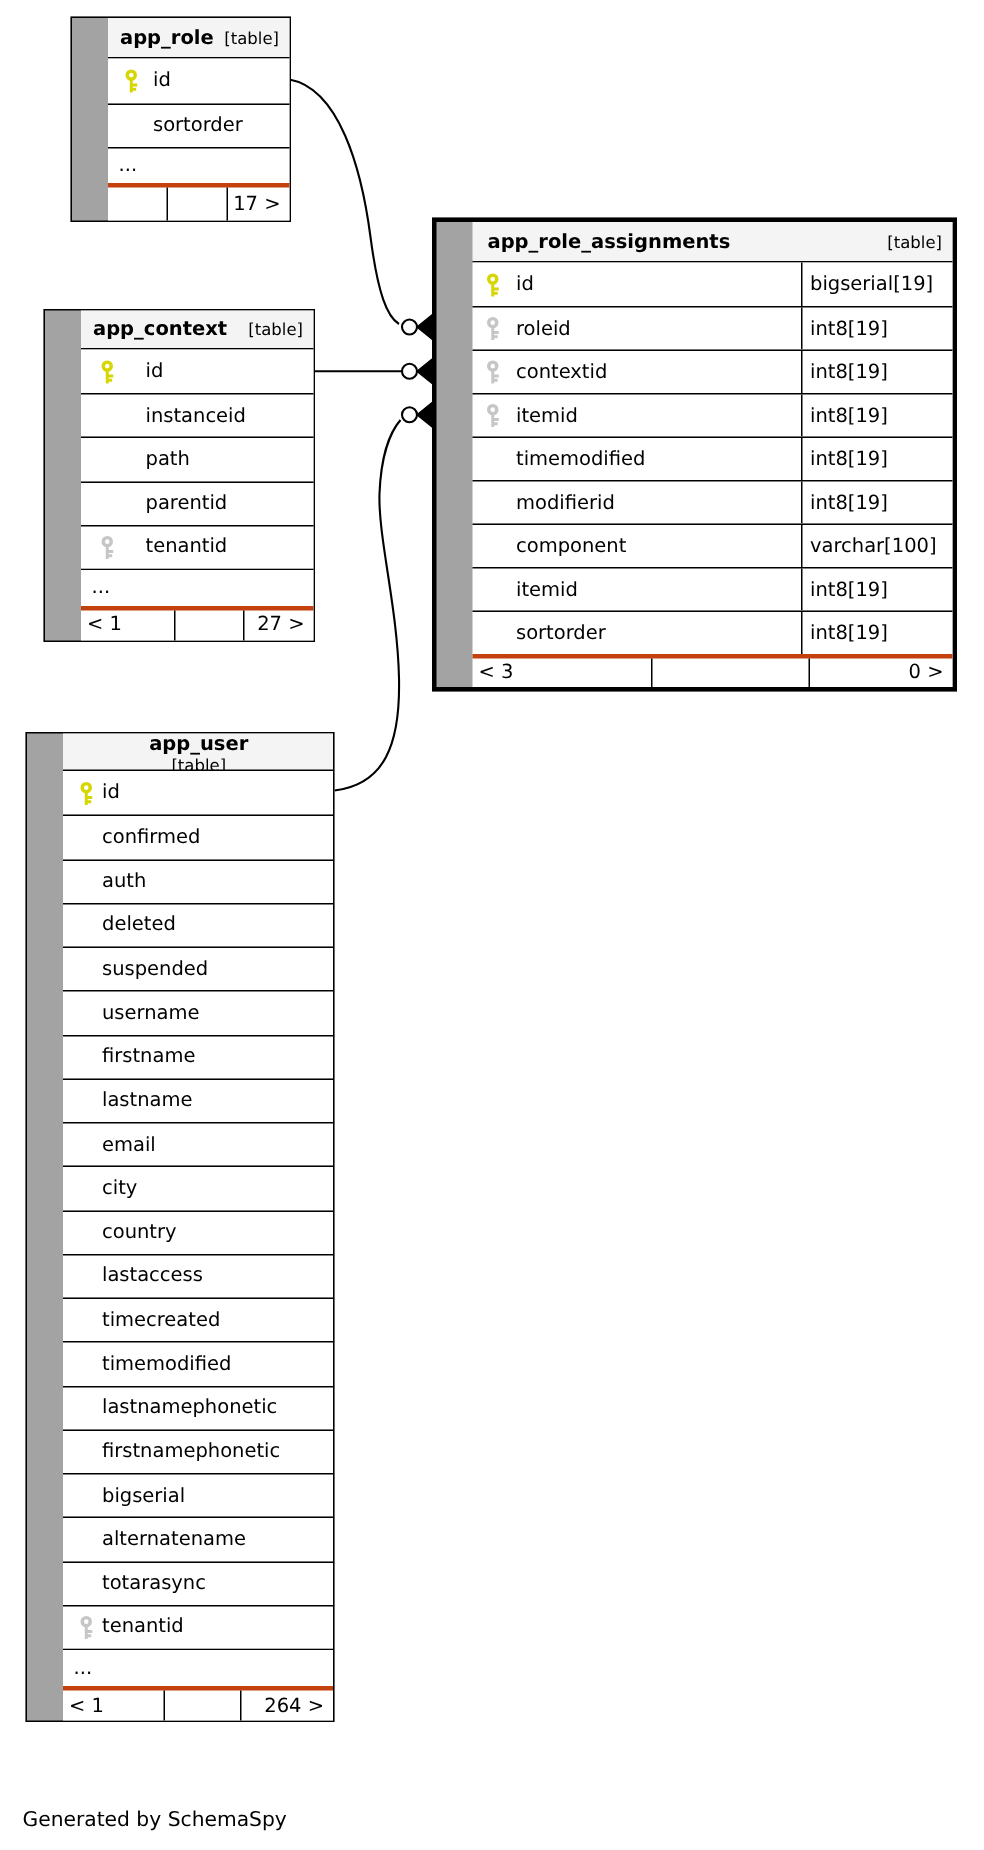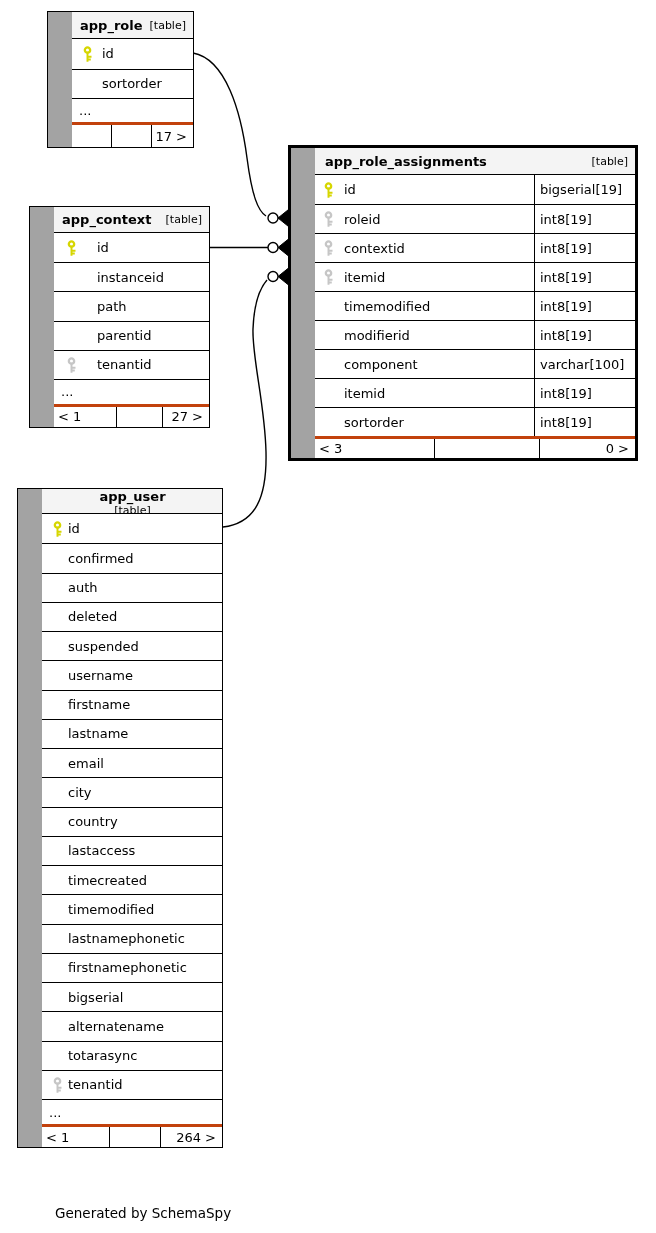--- a/index.html
+++ b/index.html
@@ -88,21 +88,20 @@
   #t-ara .key{left:8px;}
   #t-ara .cname{flex:1;}
   #t-ara .ctype{width:101px;}
   #t-ara .tfoot{height:22px;}
   #t-ara .fc1{width:120px;}
   #t-ara .fc2{width:105px;}
 
   #footer-note{
     position:absolute;left:15px;top:1205px;z-index:1;
     font-size:13.5px;
-    margin-left:40px;
   }
 </style>
 </head>
 <body>
 
 <svg width="0" height="0" style="position:absolute" aria-hidden="true">
   <defs>
     <g id="keyshape" fill="none">
       <circle cx="6" cy="4.6" r="3" stroke-width="2.6"></circle>
       <path d="M6 7.6 L6 16.6 M6 12 L9.4 12 M6 15.2 L8.6 15.2" stroke-width="2.2" stroke-linecap="square"></path>

